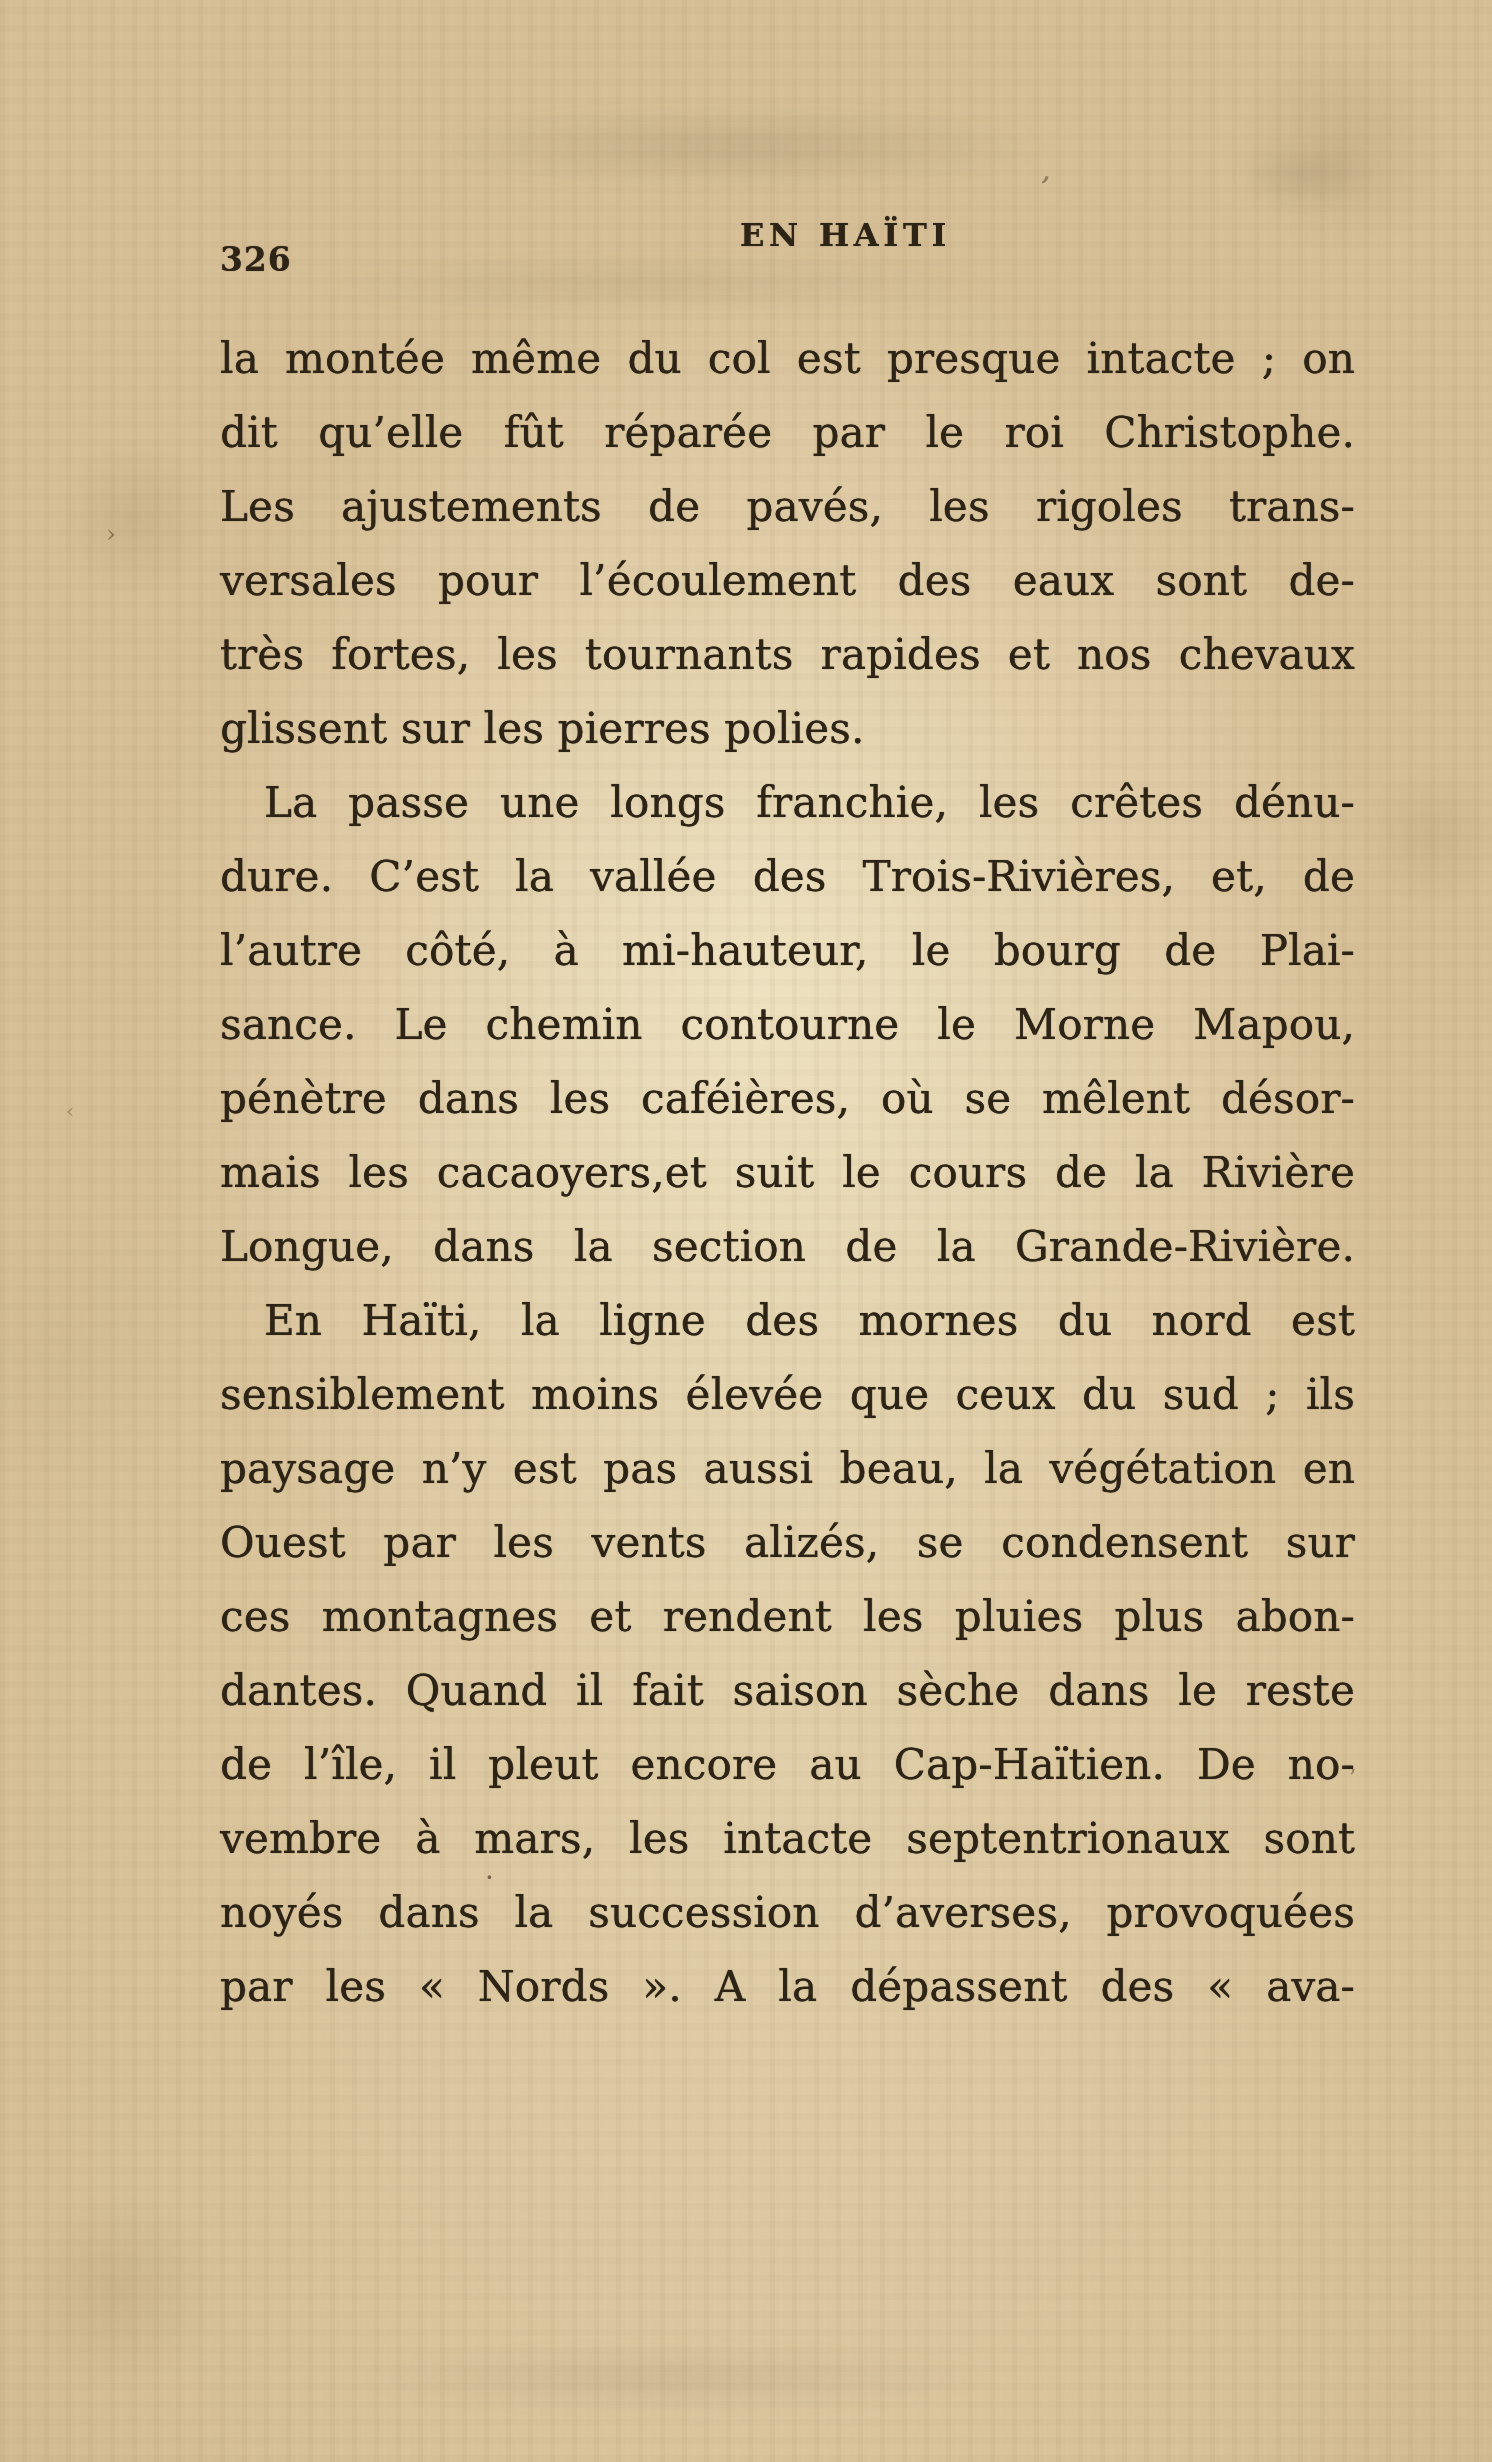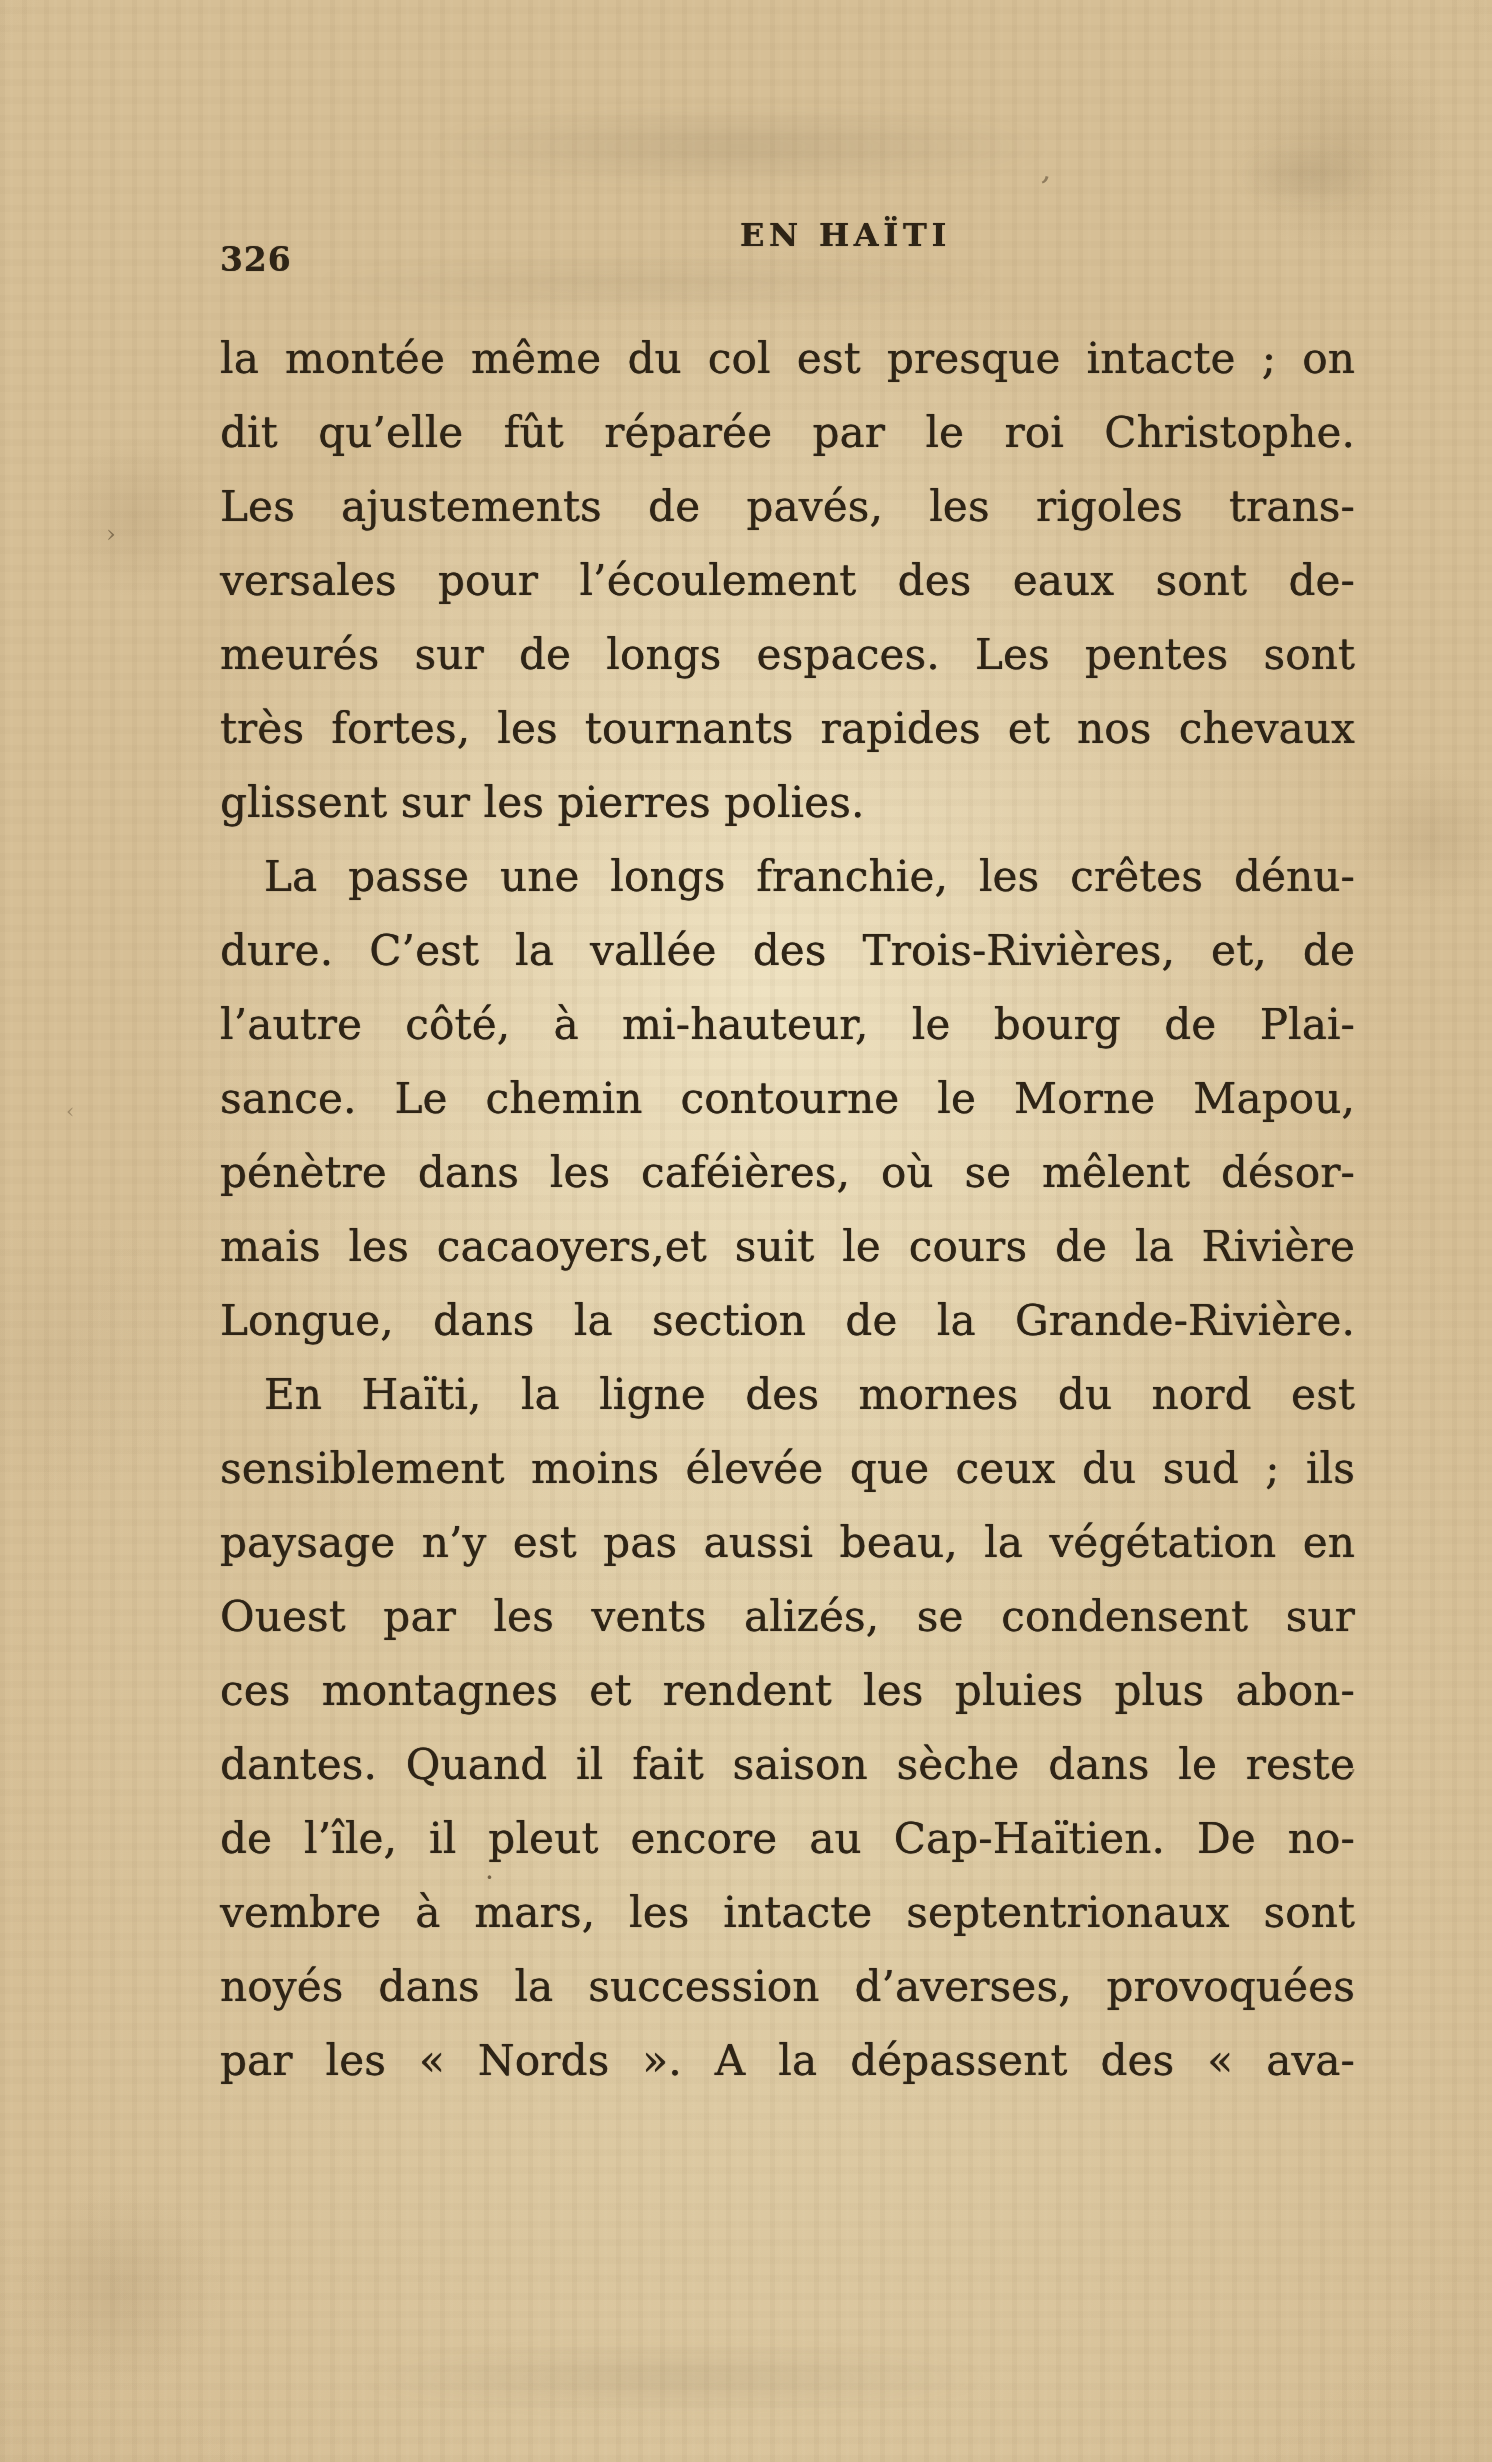--- a/index.html
+++ b/index.html
@@ -85,21 +85,20 @@
   <div class="header">
     <span class="pagenum">326</span>
     <span class="running">EN HAÏTI</span>
   </div>
 
   <div class="textblock">
       <div class="line">la montée même du col est presque intacte ; on</div>
       <div class="line">dit qu’elle fût réparée par le roi Christophe.</div>
       <div class="line">Les ajustements de pavés, les rigoles trans-</div>
       <div class="line">versales pour l’écoulement des eaux sont de-</div>
-      <div class="line">meurés sur de longs espaces. Les pentes sont</div>
       <div class="line">très fortes, les tournants rapides et nos chevaux</div>
       <div class="line no-just">glissent sur les pierres polies.</div>
       <div class="line indent">La passe une longs franchie, les crêtes dénu-</div>
       <div class="line">dure. C’est la vallée des Trois-Rivières, et, de</div>
       <div class="line">l’autre côté, à mi-hauteur, le bourg de Plai-</div>
       <div class="line">sance. Le chemin contourne le Morne Mapou,</div>
       <div class="line">pénètre dans les caféières, où se mêlent désor-</div>
       <div class="line">mais les cacaoyers,et suit le cours de la Rivière</div>
       <div class="line">Longue, dans la section de la Grande-Rivière.</div>
       <div class="line indent">En Haïti, la ligne des mornes du nord est</div>

